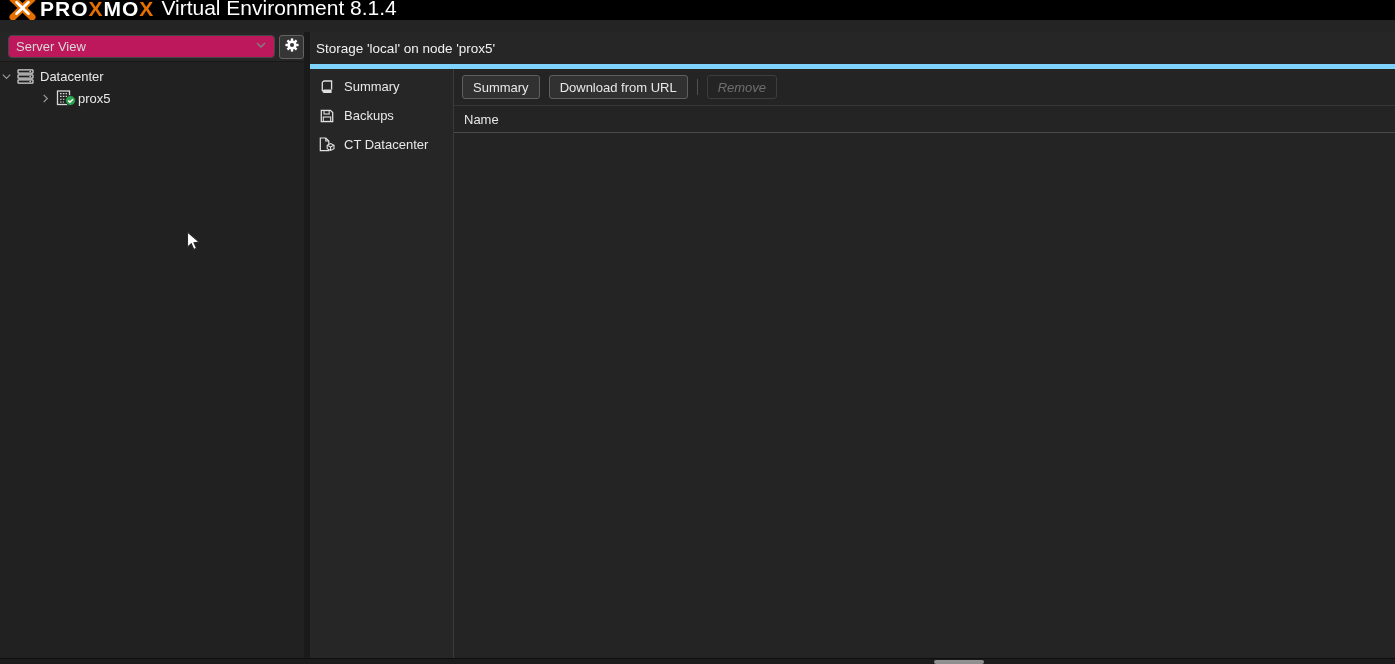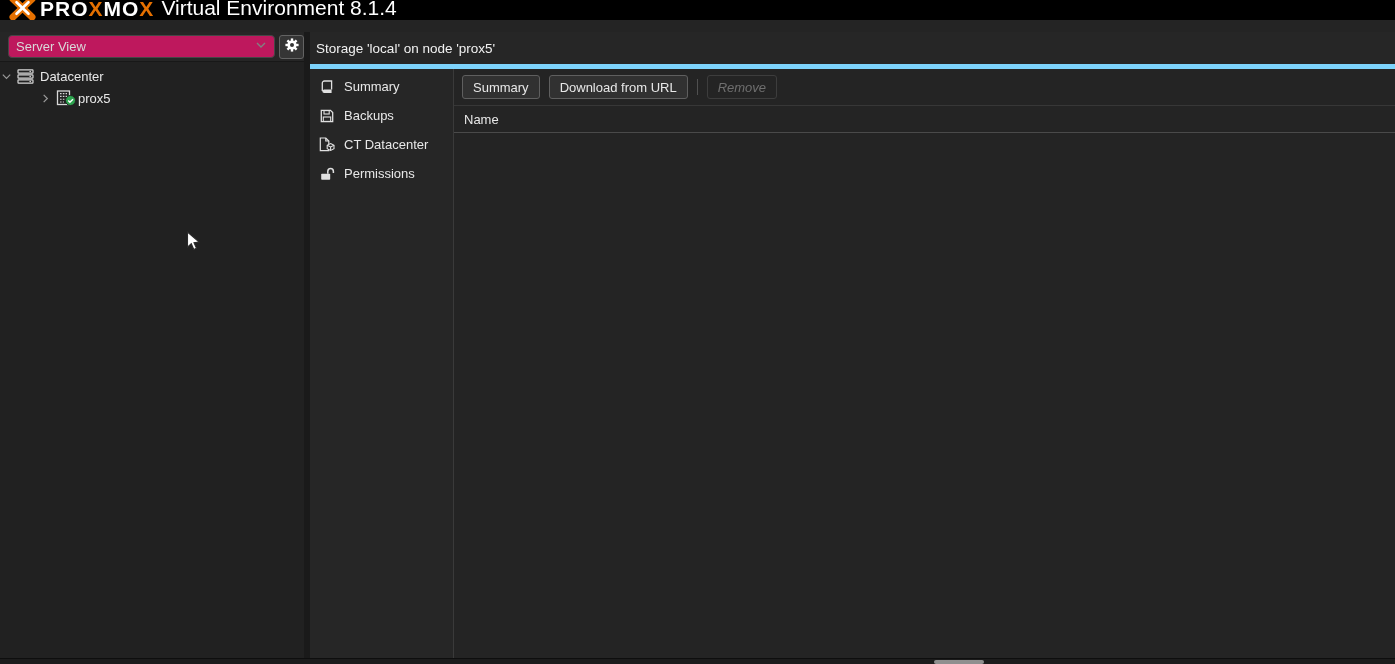--- a/index.html
+++ b/index.html
@@ -203,29 +203,20 @@
               <path d="M1.3 1 h5.5 l3 3 v9.7 H1.3 z" fill="none" stroke="#e0e0e0" stroke-width="1.2"></path>
               <path d="M6.8 1 v3 h3" fill="none" stroke="#e0e0e0" stroke-width="1.2"></path>
               <g transform="translate(8.2,6.6)">
                 <path d="M3.4 0 L6.8 1.7 L6.8 5.1 L3.4 6.8 L0 5.1 L0 1.7 Z" fill="#262626" stroke="#e0e0e0" stroke-width="1.1"></path>
                 <path d="M0 1.7 L3.4 3.4 L6.8 1.7 M3.4 3.4 V6.8" fill="none" stroke="#e0e0e0" stroke-width="1.1"></path>
               </g>
             </svg>
           </span>
           <span>CT Datacenter</span>
         </div>
-        <div class="nav-item">
-          <span class="nav-icon">
-            <svg width="15" height="14" viewBox="0 0 15 14">
-              <rect x="1.2" y="6.8" width="9" height="6" rx="0.8" fill="#e0e0e0"></rect>
-              <path d="M7.8 6.8 V4.4 a2.8 2.8 0 0 1 5.6 0 V6" fill="none" stroke="#e0e0e0" stroke-width="1.5"></path>
-            </svg>
-          </span>
-          <span>Permissions</span>
-        </div>
       </div>
 
       <div class="content">
         <div class="toolbar">
           <button class="btn">Summary</button>
           <button class="btn">Download from URL</button>
           <div class="tb-sep"></div>
           <button class="btn disabled">Remove</button>
         </div>
         <div class="table-header">

